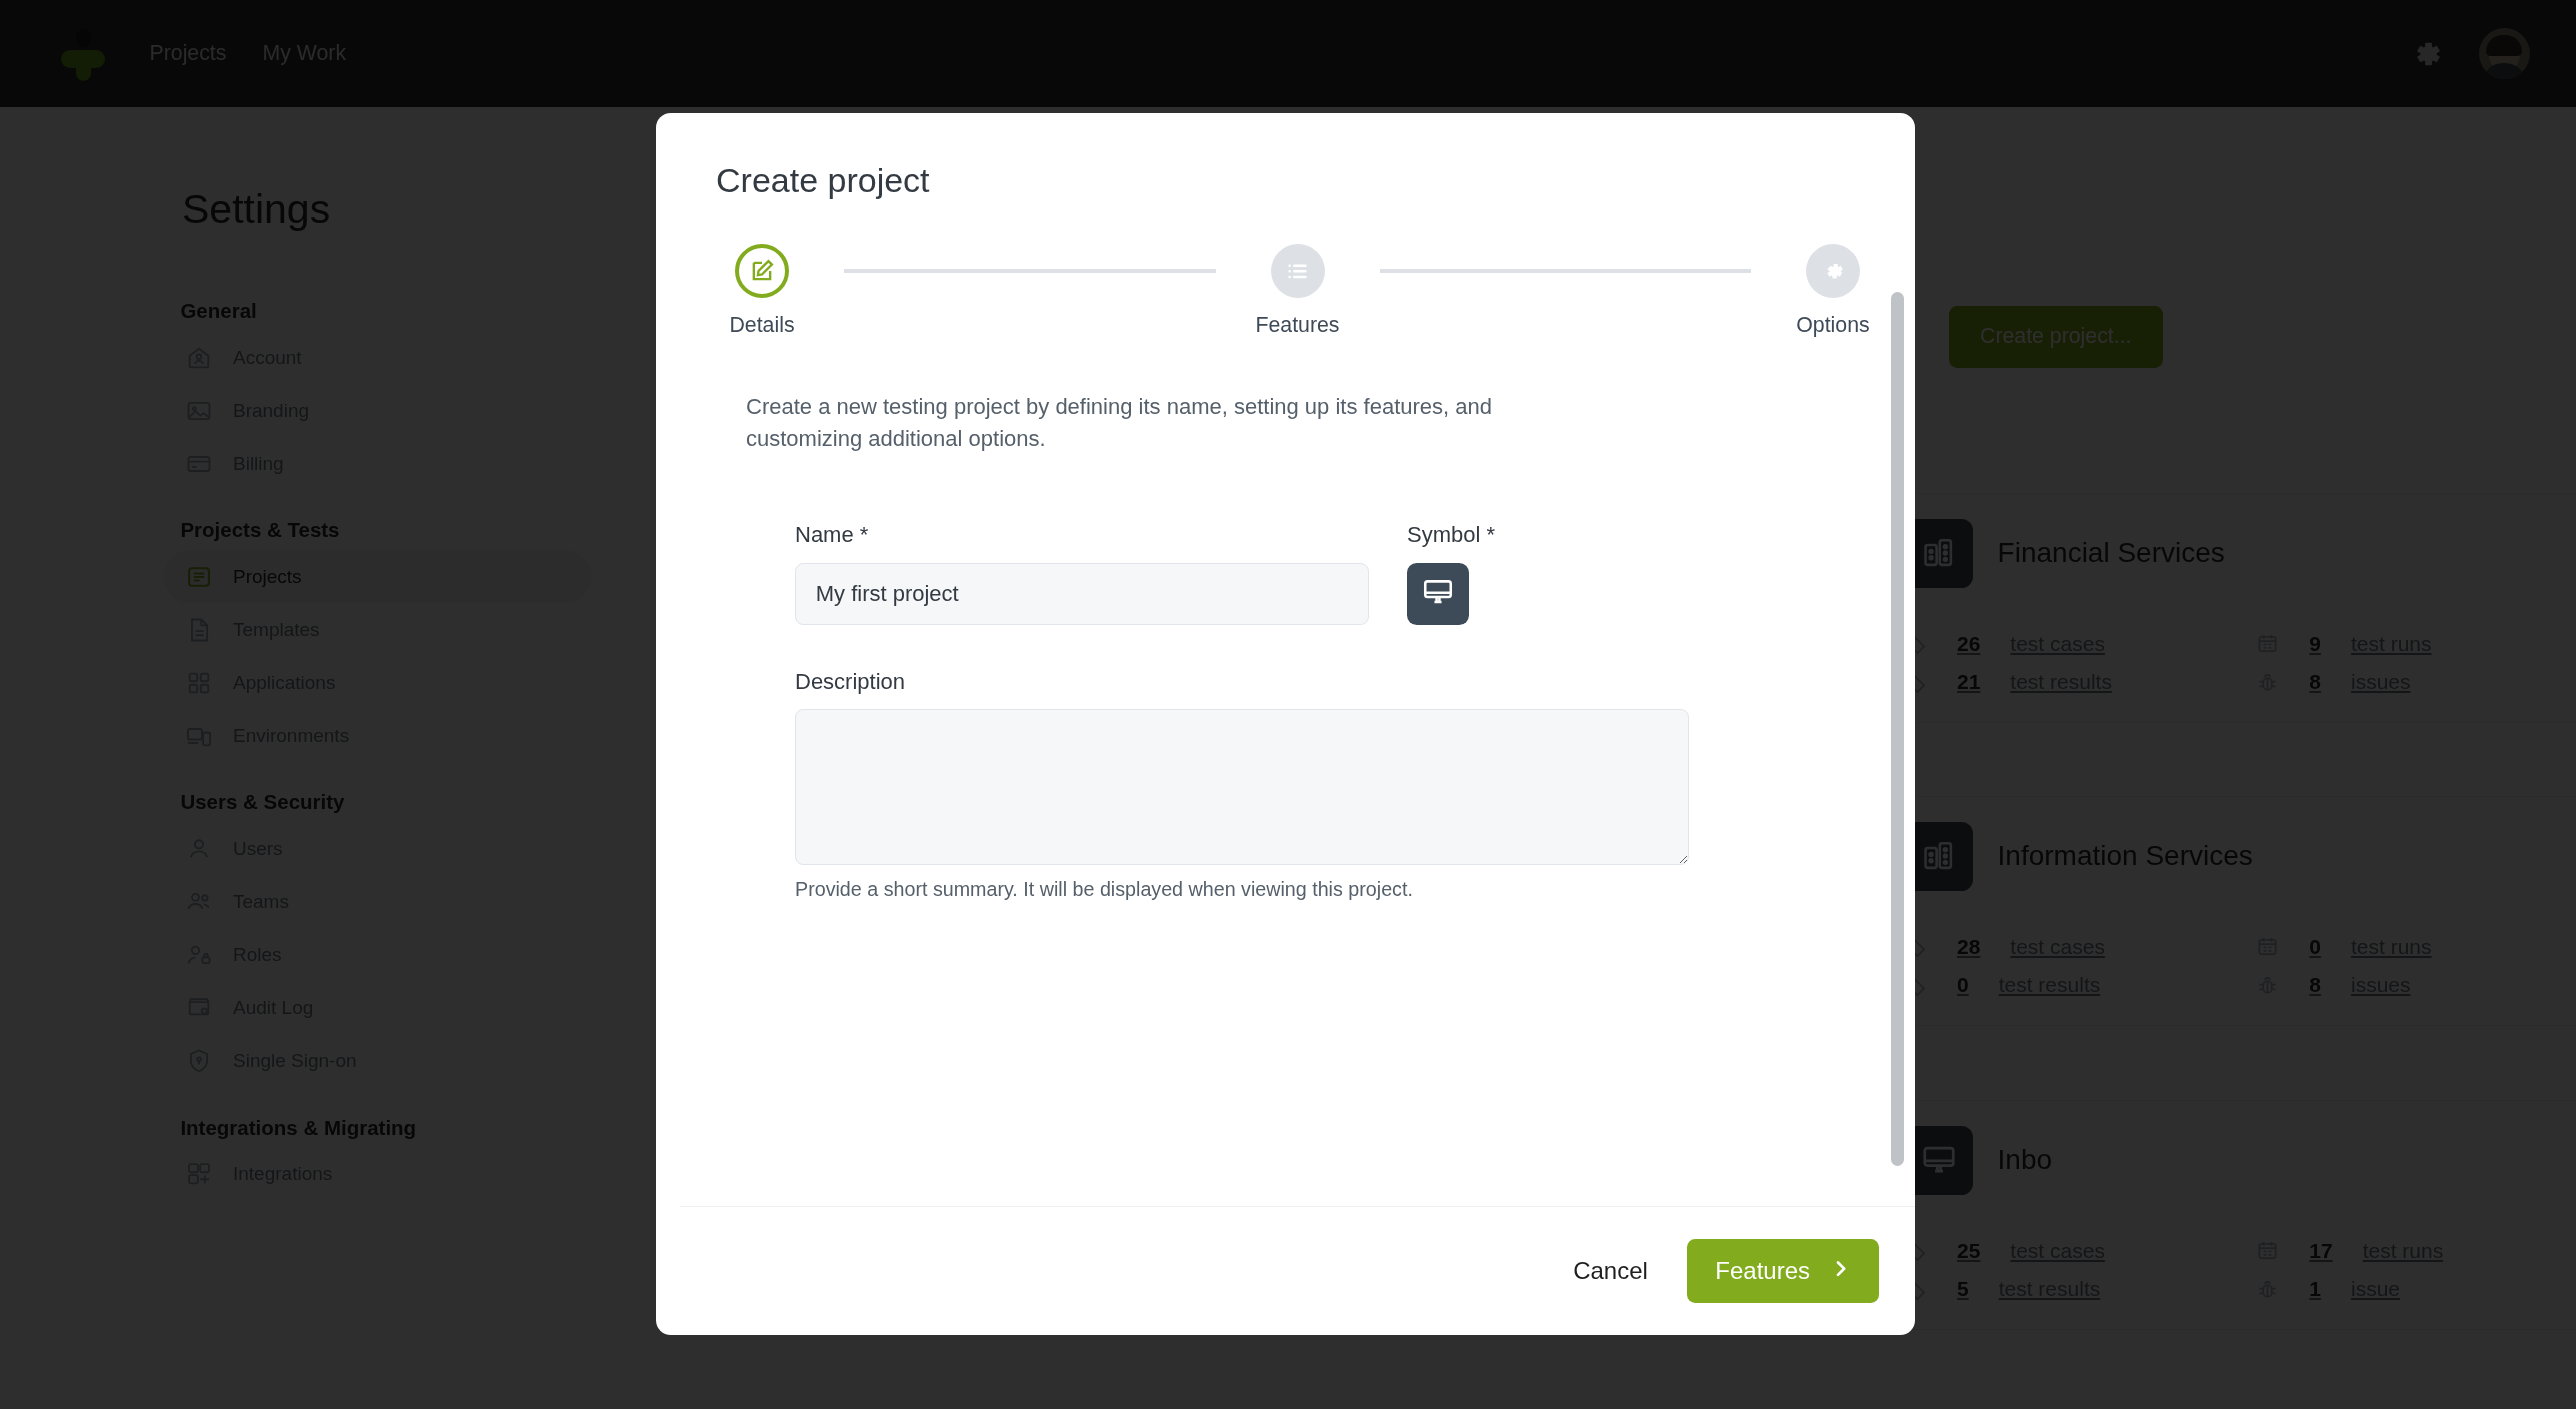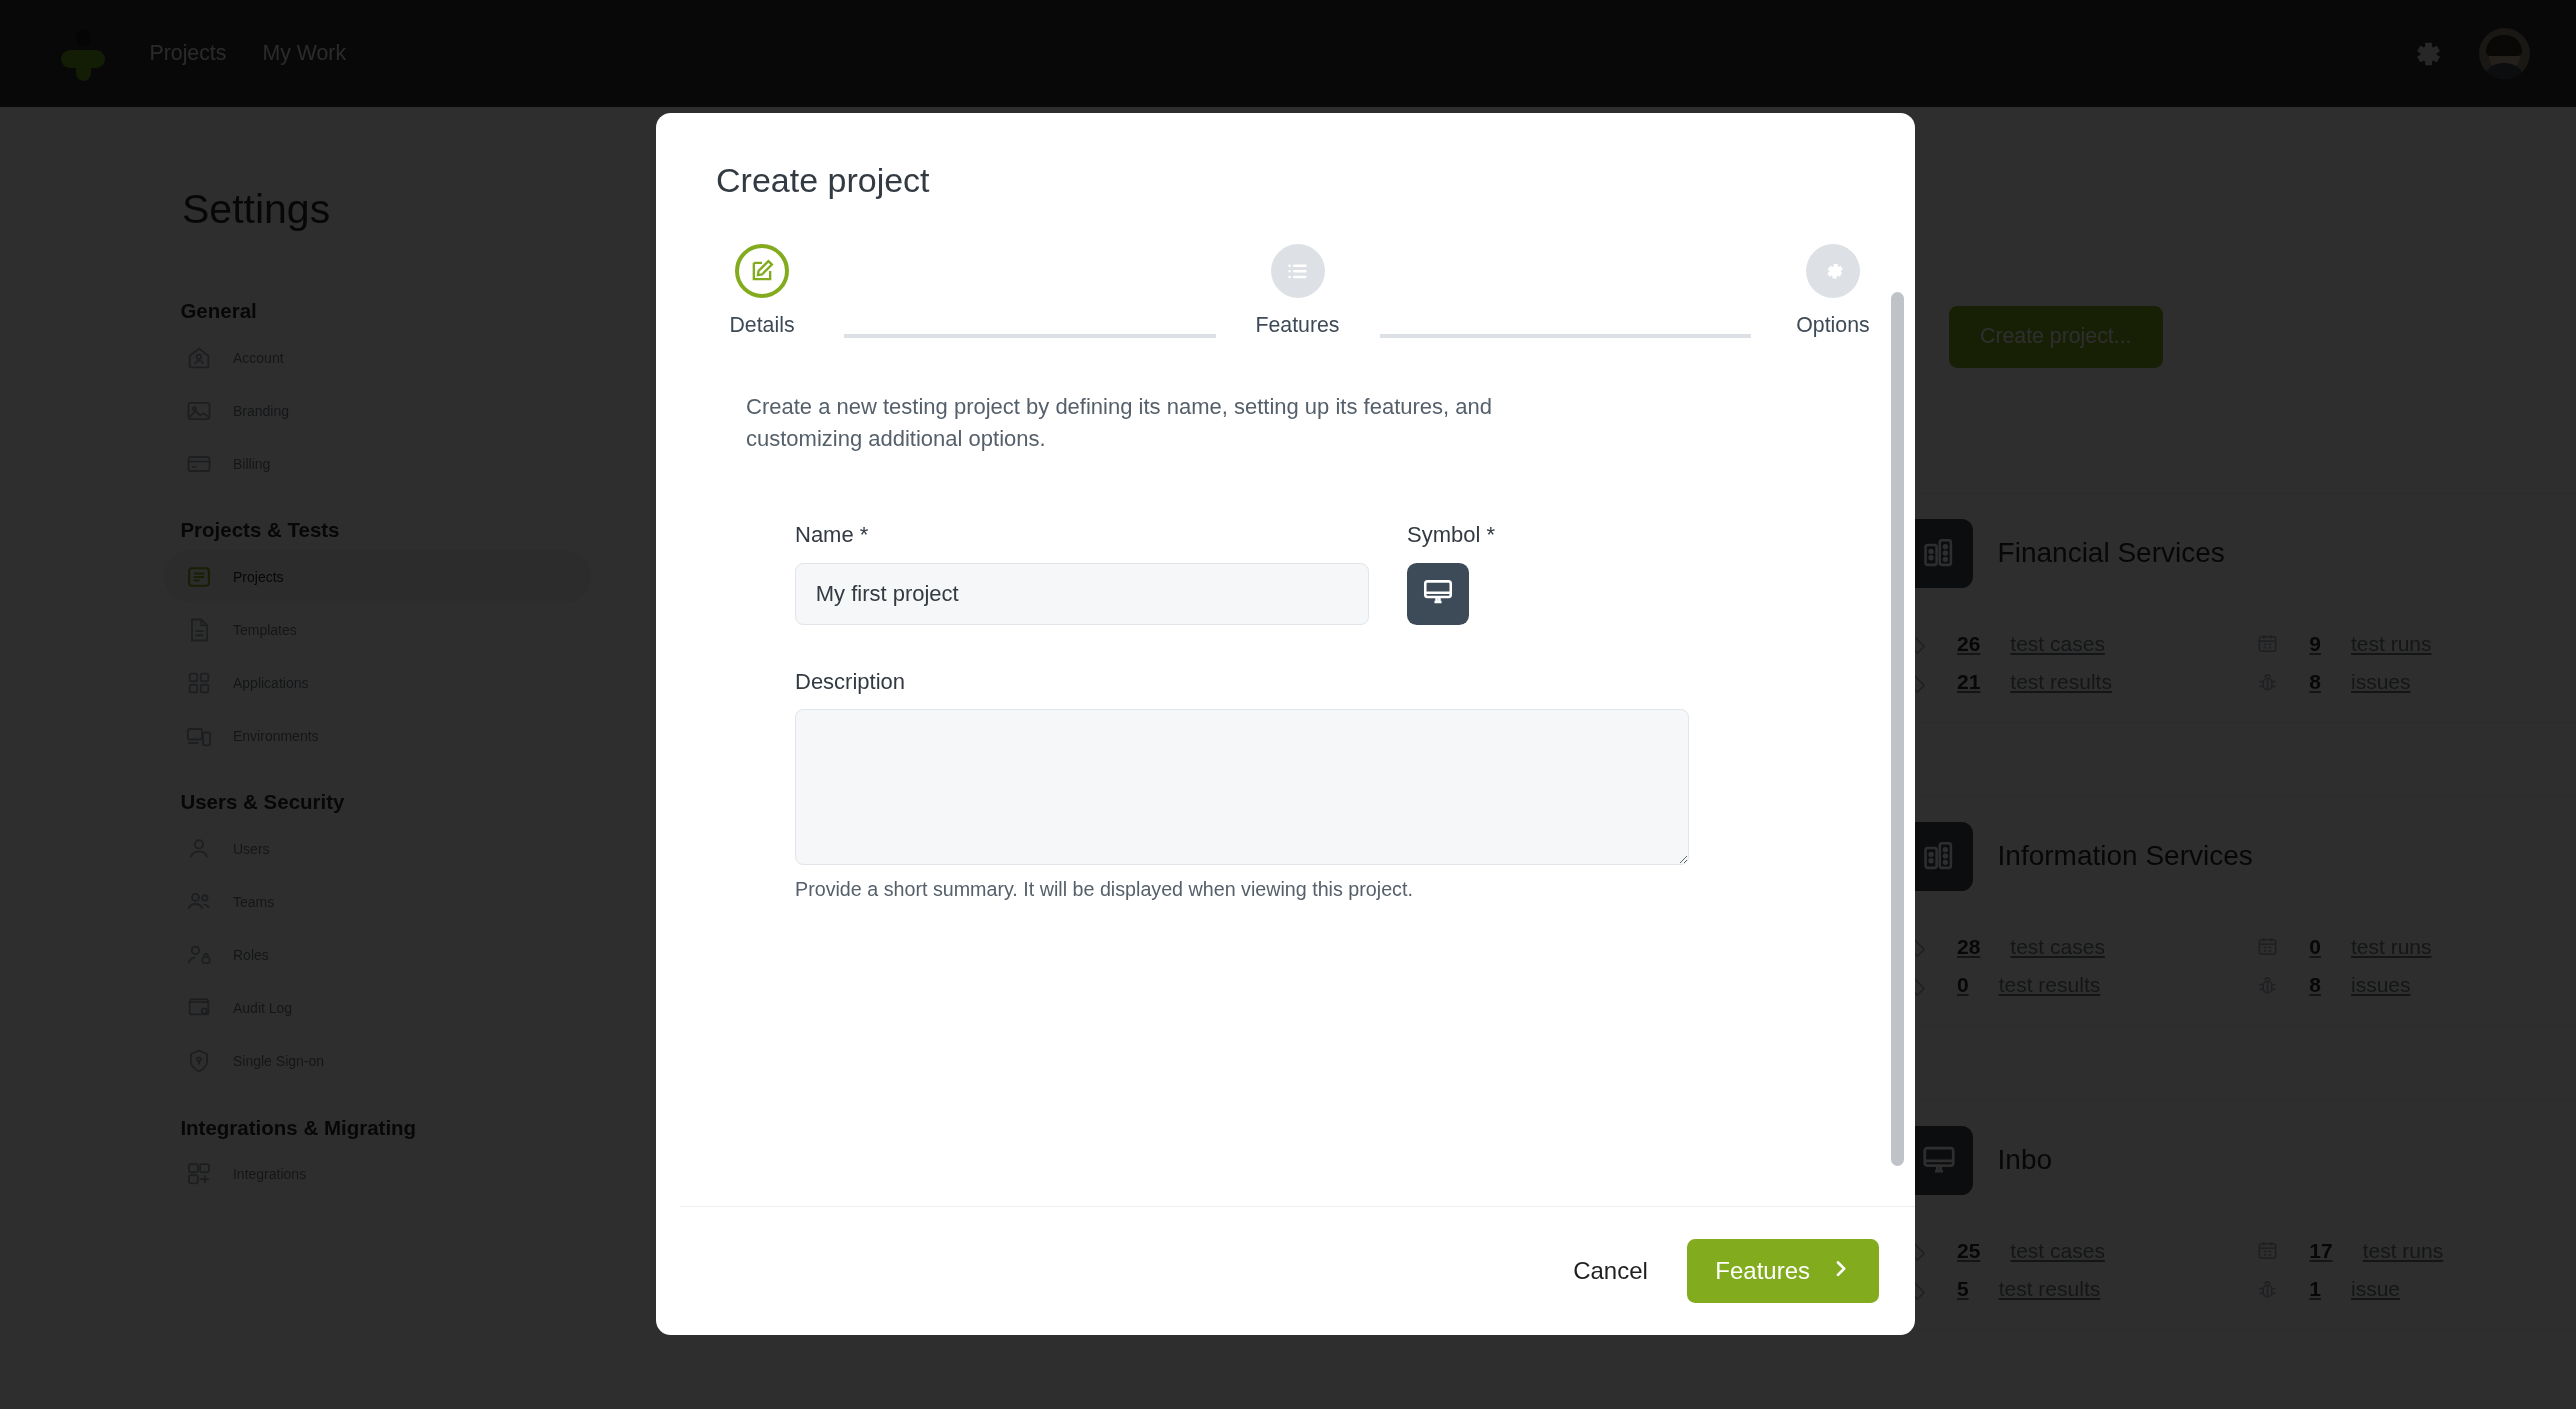--- a/index.html
+++ b/index.html
@@ -45,21 +45,21 @@
   .page { position: absolute; top: 107px; left: 0; right: 0; bottom: 0; background: #ffffff; }
 
   .page-title { position: absolute; left: 182px; top: 79px; font-size: 41px; color: #2b2b2b; }
 
   .sidebar { position: absolute; left: 164px; top: 164px; width: 427px; }
   .side-group-label { font-size: 20.5px; font-weight: bold; color: #2b2b2b;
     margin: 28px 0 8.2px 16.4px; }
   .side-item { display: flex; align-items: center; gap: 19.7px; height: 53px;
     padding: 0 21.3px; border-radius: 26px; }
   .side-item .ico { width: 28px; height: 28px; flex: none; color: #9aa4ae; }
-  .side-item .lbl { font-size: 14px; color: #6f7780; }
+  .side-item .lbl { font-size: 19px; color: #6f7780; }
   .side-item.active { background: #f0f3f5; }
   .side-item.active .ico { color: #82ac1e; }
   .side-item.active .lbl { color: #2b2b2b; }
 
   .content-head { position: absolute; left: 1813px; top: 184px; right: 0; height: 90px; }
   .dots-btn { position: absolute; left: 39px; top: 14.8px; width: 79px; height: 62px;
     border-radius: 8.2px; display: flex; align-items: center; justify-content: center; gap: 6.6px; }
   .dots-btn i { width: 9px; height: 9px; border-radius: 50%; background: #3c4450; display: block; }
   .create-btn { position: absolute; left: 136px; top: 14.8px; height: 62px; padding: 0 31px;
     background: #82ac1e; color: #fff; font-size: 21.3px; border: none; border-radius: 8.2px;
@@ -91,21 +91,21 @@
   
   #modal {
     position: absolute; left: 656px; top: 113px; width: 1259px; height: 1222px;
     background: #ffffff; border-radius: 14.8px; overflow: hidden;
     display: flex; flex-direction: column; padding-left: 24px;
   }
   .modal-title { font-size: 34px; color: #333a42; padding: 48px 0 0 36px; }
 
   .modal-body { position: relative; flex: 1; overflow: hidden; }
 
-  .stepper { display: flex; align-items: flex-end; justify-content: center;
+  .stepper { display: flex; align-items: flex-start; justify-content: center;
     padding: 44px 0 0 0; }
   .step { width: 164px; display: flex; flex-direction: column; align-items: center; }
   .step-circle { width: 54px; height: 54px; border-radius: 50%; background: #dde1e5;
     display: flex; align-items: center; justify-content: center; color: #fff; }
   .step.active .step-circle { background: #fff; border: 4.9px solid #82ac1e; color: #82ac1e; }
   .step-label { margin-top: 14.8px; font-size: 21.3px; color: #3d4a57; }
   .step-line { flex: 1; height: 4.1px; background: #dde1e5; margin-top: 25.4px; }
 
   .modal-desc { font-size: 22px; line-height: 1.48; color: #55606b;
     margin: 53px 0 0 66px; width: 845px; }

